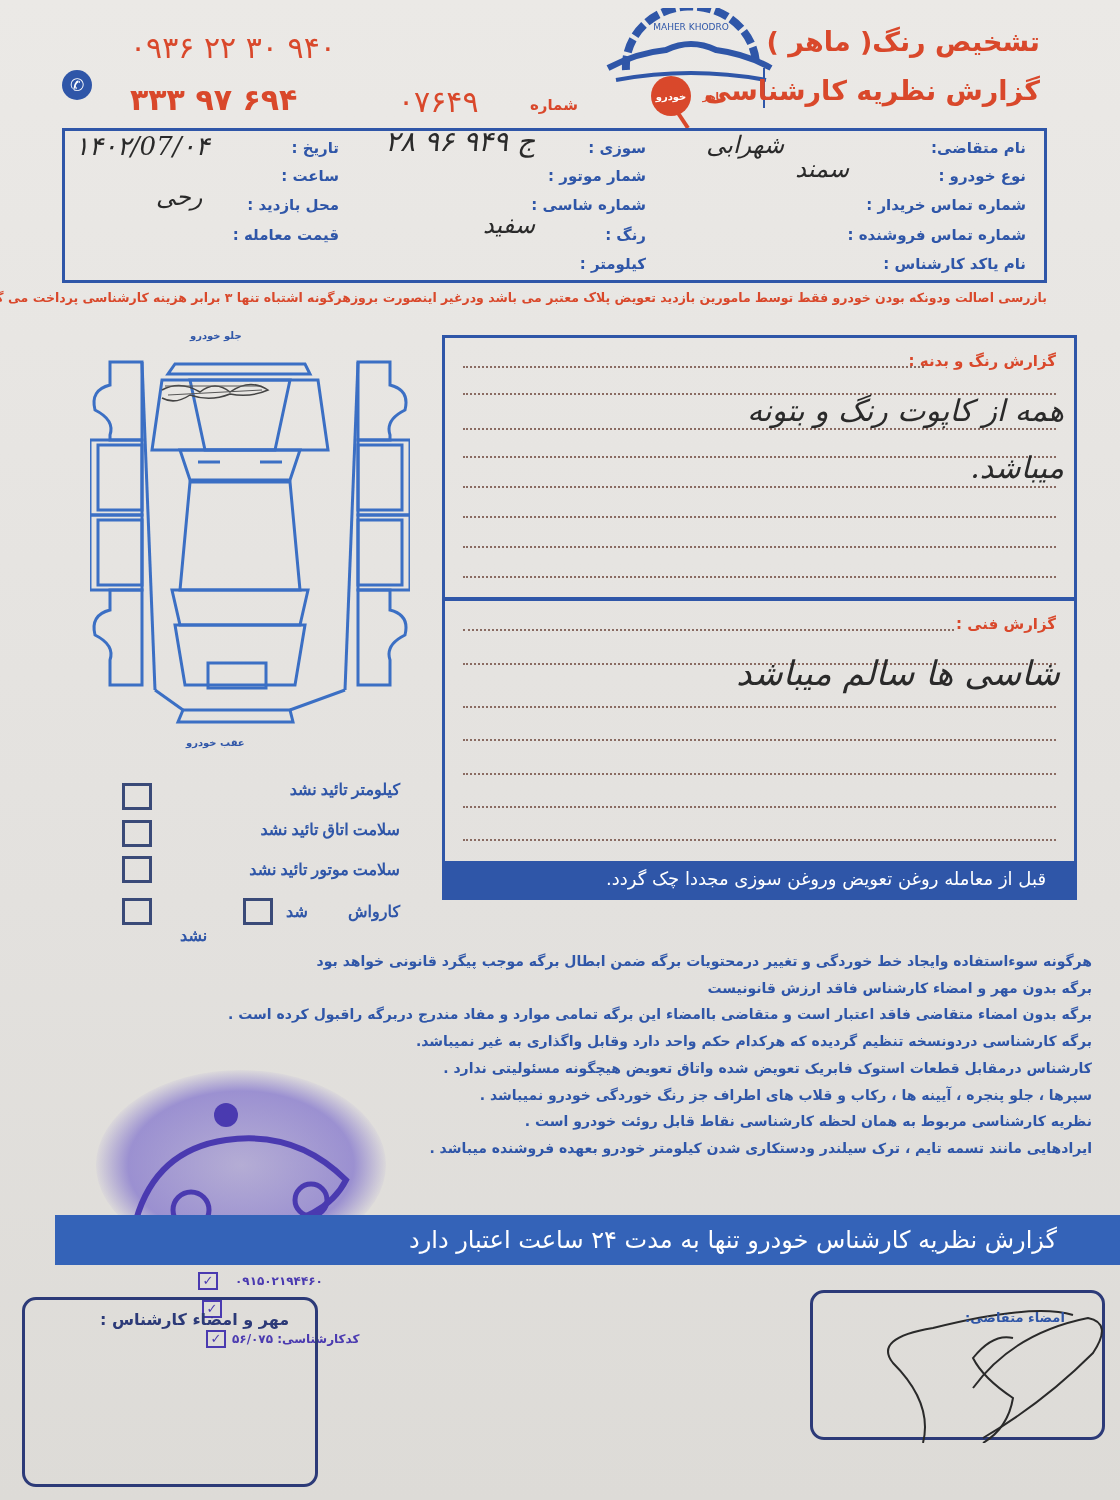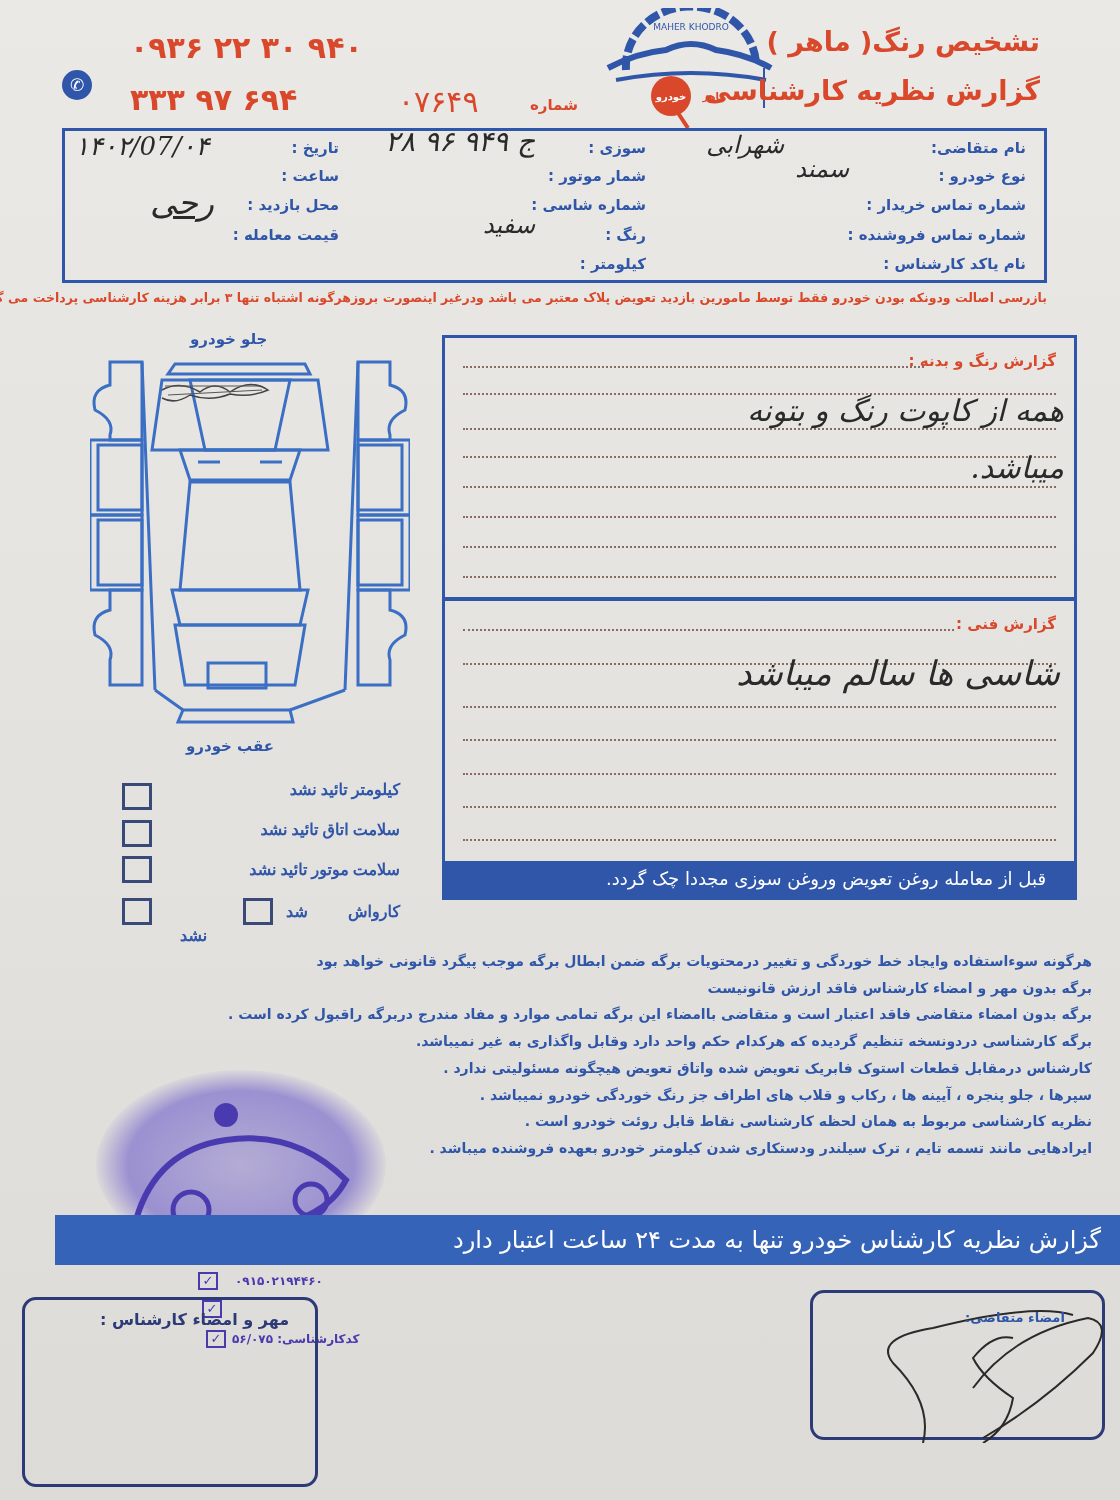--- a/index.html
+++ b/index.html
@@ -14,42 +14,42 @@
     position: absolute; left: 0; top: 0; width: 1120px; height: 1500px;
     background: linear-gradient(180deg, #ebe9e6 0%, #e3e1de 60%, #dddbd7 100%);
   }
   .abs { position: absolute; }
   .rtl { direction: rtl; text-align: right; }
   .hand { font-family: "DejaVu Serif", serif; color: #2a2a2a; font-style: italic; }
 
   
   .title1 { right: 80px; top: 26px; font-size: 27px; font-weight: bold; color: #d9482b; }
   .title2 { right: 80px; top: 75px; font-size: 27px; font-weight: bold; color: #d9482b; }
-  .phone1 { left: 130px; top: 30px; font-size: 30px; font-weight: bold; color: #d9482b; letter-spacing: 2px; }
+  .phone1 { left: 130px; top: 30px; font-size: 30px; font-weight: normal; color: #d9482b; letter-spacing: 2px; }
   .phone2 { left: 130px; top: 82px; font-size: 30px; font-weight: bold; color: #d9482b; letter-spacing: 2px; }
   .phone-icon {
     left: 62px; top: 70px; width: 30px; height: 30px; border-radius: 50%;
     background: #2f56a8; color: #fff; font-size: 17px; text-align: center; line-height: 30px;
   }
   .serial-label { left: 530px; top: 96px; font-size: 15px; font-weight: bold; color: #d9482b; }
   .serial-value { left: 398px; top: 84px; font-size: 30px; color: #d9482b; }
   .logo { left: 596px; top: 8px; width: 190px; height: 120px; }
 
   
   .info-box {
     left: 62px; top: 128px; width: 985px; height: 155px;
     border: 3px solid #2f56a8;
   }
   .info-label { font-size: 15px; font-weight: bold; color: #2f56a8; white-space: nowrap; }
   .info-value { font-size: 24px; white-space: nowrap; }
 
   .notice-red { left: 62px; top: 290px; width: 985px; font-size: 12.5px; font-weight: bold; color: #d9482b; white-space: nowrap; }
 
   
-  .car-front-label, .car-rear-label { font-size: 15px; font-weight: bold; color: #2f56a8; }
+  .car-front-label, .car-rear-label { font-size: 10px; font-weight: bold; color: #2f56a8; }
   .car-front-label { left: 190px; top: 330px; }
   .car-rear-label { left: 186px; top: 737px; }
   .car-svg { left: 90px; top: 350px; width: 320px; height: 385px; }
 
   
   .report-box { border: 3px solid #2f56a8; }
   .paint-box { left: 442px; top: 335px; width: 635px; height: 265px; }
   .tech-box { left: 442px; top: 598px; width: 635px; height: 302px; }
   .report-title { font-size: 15px; font-weight: bold; color: #d9482b; }
   .dotted-line { position: absolute; left: 18px; right: 18px; border-bottom: 2px dotted #8a6b62; height: 0; }
@@ -63,21 +63,21 @@
   .check-item { font-size: 16px; font-weight: bold; color: #2f56a8; white-space: nowrap; font-family: Liberation Serif, serif; }
   .checkbox { width: 30px; height: 27px; border: 3px solid #3a4a78; background: transparent; }
 
   .defects-only { left: 555px; top: 906px; font-size: 17px; font-weight: bold; color: #d9482b; }
 
   .rules { right: 28px; top: 948px; width: 900px; font-size: 14px; font-weight: bold; color: #2f56a8; line-height: 26.7px; }
 
   .validity-banner {
     left: 55px; top: 1215px; width: 1065px; height: 50px;
     background: #3463b8; color: #fff; font-size: 24px; line-height: 50px;
-    padding-right: 19px;
+    padding-right: 63px;
   }
 
   .sig-box-left { left: 22px; top: 1297px; width: 296px; height: 190px; border: 3px solid #2c3a78; border-radius: 14px; }
   .sig-box-right { left: 810px; top: 1290px; width: 295px; height: 150px; border: 3px solid #2c3a78; border-radius: 14px; }
   .expert-sig-label { left: 100px; top: 1310px; font-size: 16px; font-weight: bold; color: #2c3a78; }
   .client-sig-label { left: 965px; top: 1310px; font-size: 13px; font-weight: bold; color: #2f56a8; }
 
   .stamp {
     left: 96px; top: 1070px; width: 290px; height: 190px;
     border-radius: 50%;
@@ -129,21 +129,21 @@
     <div class="abs info-label rtl" style="right:398px; top:36px;">شمار موتور :</div>
     <div class="abs info-label rtl" style="right:398px; top:65px;">شماره شاسی :</div>
     <div class="abs info-label rtl" style="right:398px; top:95px;">رنگ :</div>
     <div class="abs info-value hand" style="left:418px; top:80px;">سفید</div>
     <div class="abs info-label rtl" style="right:398px; top:124px;">کیلومتر :</div>
 
     <div class="abs info-label rtl" style="right:705px; top:8px;">تاریخ :</div>
     <div class="abs info-value hand" style="left:10px; top:0px; font-size:26px;">۱۴۰۲/07/۰۴</div>
     <div class="abs info-label rtl" style="right:705px; top:36px;">ساعت :</div>
     <div class="abs info-label rtl" style="right:705px; top:65px;">محل بازدید :</div>
-    <div class="abs info-value hand" style="left:85px; top:52px; font-size:33px;text-decoration:underline;">رحی</div>
+    <div class="abs info-value hand" style="left:91px; top:52px; font-size:24px;">رحی</div>
     <div class="abs info-label rtl" style="right:705px; top:95px;">قیمت معامله :</div>
   </div>
 
   <div class="abs notice-red rtl">بازرسی اصالت ودونکه بودن خودرو فقط توسط مامورین بازدید تعویض پلاک معتبر می باشد ودرغیر اینصورت بروزهرگونه اشتباه تنها ۳ برابر هزینه کارشناسی پرداخت می گردد.</div>
 
   <div class="abs car-front-label">جلو خودرو</div>
   <div class="abs car-svg">
     <svg width="320" height="385" viewBox="0 0 320 385" fill="none" stroke="#3b6fc4" stroke-width="3">
 
       <polygon points="85,14 215,14 220,24 78,24"></polygon>

